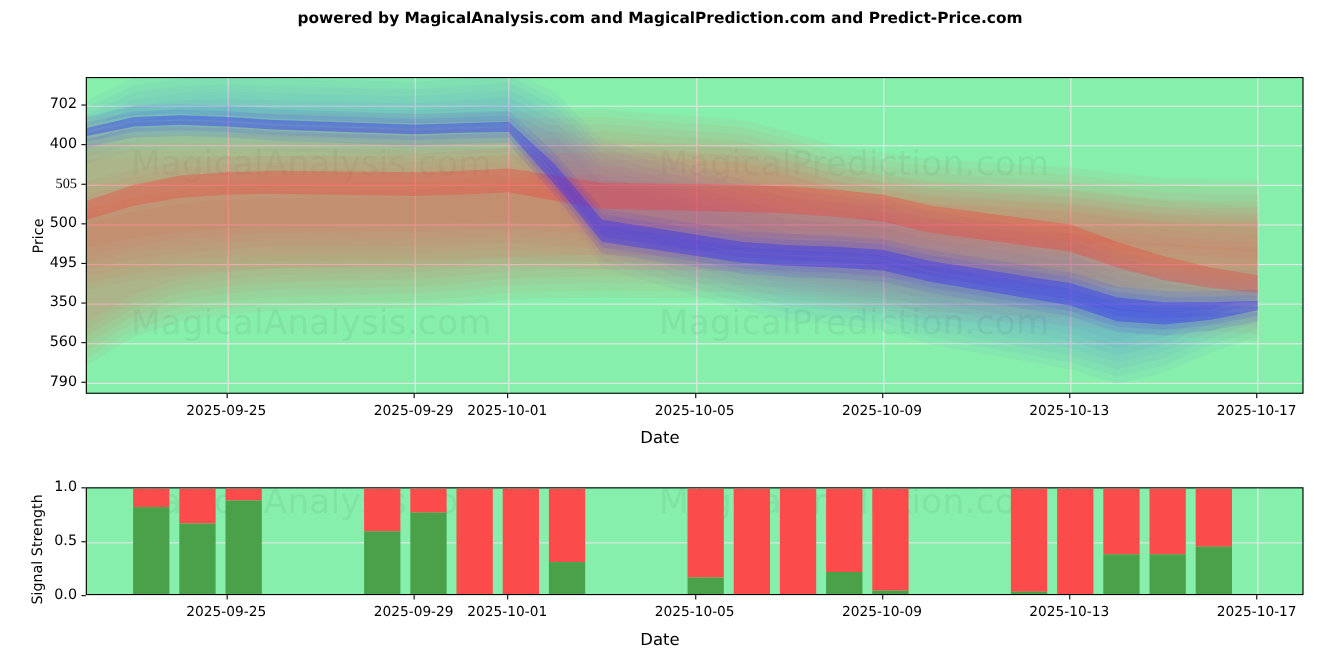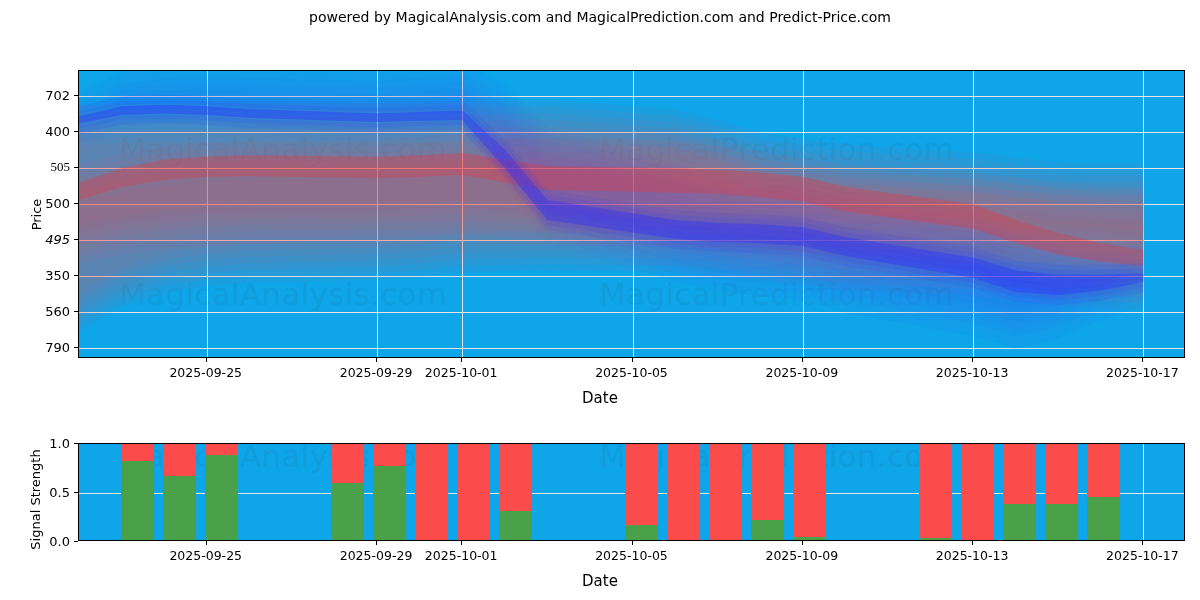--- a/index.html
+++ b/index.html
@@ -1,24 +1,24 @@
 <!DOCTYPE html>
 <html><head>
 <meta charset="utf-8">
 <style>
   html,body{margin:0;padding:0;background:#ffffff;}
   body{width:1200px;height:600px;font-family:"DejaVu Sans",sans-serif;overflow:hidden;}
   #root{position:relative;width:1200px;height:600px;background:#fff;}
 
   .title-block{position:absolute;left:0;top:8px;width:1200px;text-align:center;}
   .title-line{font-size:14.5px;color:#000;line-height:19px;font-weight:400;}
-  .title-line.sub{font-weight:normal;font-size:14px;}
+  .title-line.sub{font-weight:bold;font-size:14px;}
 
   
-  .plot-frame{position:absolute;box-sizing:border-box;border:1.1px solid #000;background:#0ea5e9;overflow:hidden;}
+  .plot-frame{position:absolute;box-sizing:border-box;border:1.1px solid #000;background:#86efac;overflow:hidden;}
   .gridline{position:absolute;left:0;right:0;height:1px;background:#e6e6e6;}
   .vgridline{position:absolute;top:0;bottom:0;width:1px;background:#e6e6e6;}
 
   .ytick-label{position:absolute;right:0;transform:translateY(-50%);font-size:13px;color:#000;text-align:right;}
   .ytick-mark{position:absolute;width:4px;height:1px;background:#000;}
   .xtick-label{position:absolute;transform:translateX(-50%);font-size:12.5px;color:#000;white-space:nowrap;}
   .xtick-mark{position:absolute;width:1px;height:4px;background:#000;}
 
   .axis-title{position:absolute;font-size:15px;color:#000;}
   .ylabel-rot{position:absolute;transform-origin:50% 50%;transform:rotate(-90deg);font-size:13px;color:#000;white-space:nowrap;}
@@ -95,21 +95,21 @@
       </svg>
     </div>
   <div id="price-axes">
       <div class="ytick-mark" style="left: 74px; top: 347.2px;"></div>
       <div class="ytick-label" style="top: 347.2px; right: 1130px;">790</div>
       <div class="ytick-mark" style="left: 74px; top: 311.2px;"></div>
       <div class="ytick-label" style="top: 311.2px; right: 1130px;">560</div>
       <div class="ytick-mark" style="left: 74px; top: 275.2px;"></div>
       <div class="ytick-label" style="top: 275.2px; right: 1130px;">350</div>
       <div class="ytick-mark" style="left: 74px; top: 239.2px;"></div>
-      <div class="ytick-label" style="top: 239.2px; right: 1130px; font-style: italic;">495</div>
+      <div class="ytick-label" style="top: 239.2px; right: 1130px;">495</div>
       <div class="ytick-mark" style="left: 74px; top: 203.2px;"></div>
       <div class="ytick-label" style="top: 203.2px; right: 1130px;">500</div>
       <div class="ytick-mark" style="left: 74px; top: 167.2px;"></div>
       <div class="ytick-label" style="top: 167.2px; right: 1130px; font-family: Liberation Serif, serif;">505</div>
       <div class="ytick-mark" style="left: 74px; top: 131.2px;"></div>
       <div class="ytick-label" style="top: 131.2px; right: 1130px;">400</div>
       <div class="ytick-mark" style="left: 74px; top: 95.2px;"></div>
       <div class="ytick-label" style="top: 95.2px; right: 1130px;">702</div>
       <div class="xtick-mark" style="left: 205.731px; top: 358px;"></div>
       <div class="xtick-label" style="left: 205.731px; top: 365px;">2025-09-25</div>

